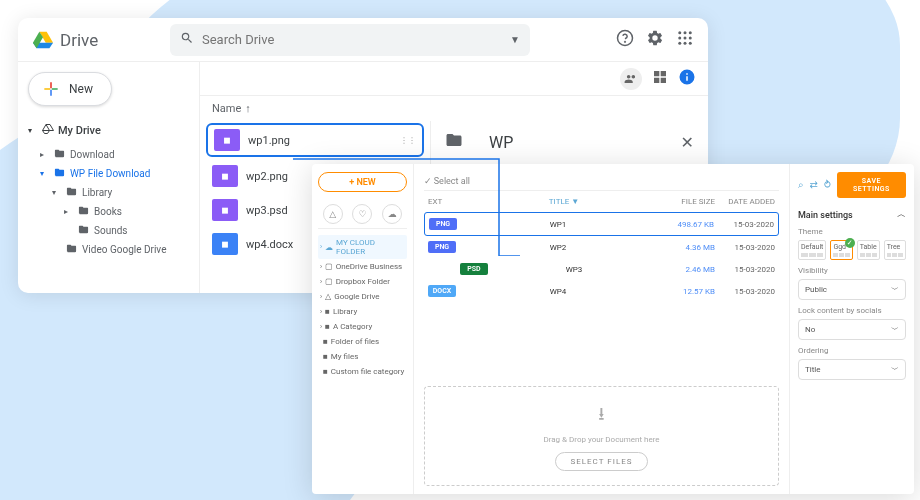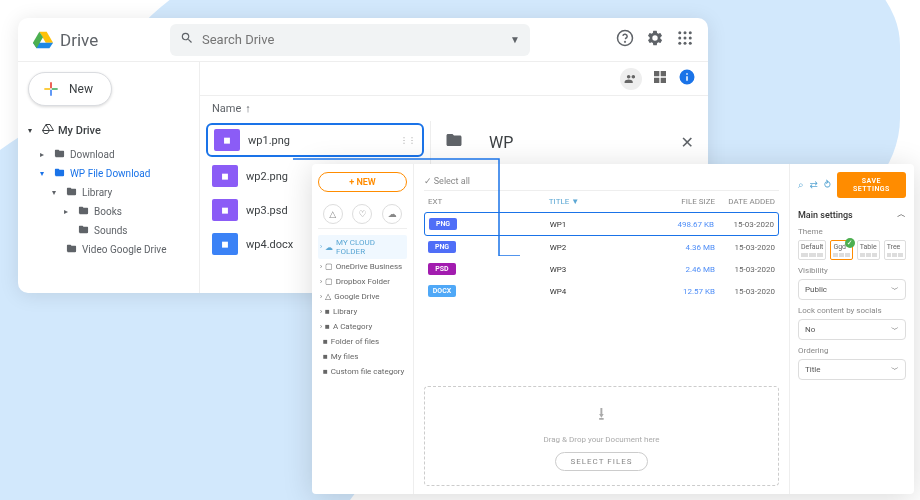--- a/index.html
+++ b/index.html
@@ -71,21 +71,21 @@
 .wp-selectall { color: #888; font-size: 9px; padding: 4px 0; border-bottom: 1px solid #eee; }
 .wp-table-head { display: flex; font-size: 8px; color: #888; padding: 6px 4px; text-align: left; }
 .wp-col-ext { width: 40px; }
 .wp-col-title { flex: 1; text-align: center; color: #5ba7d4; }
 .wp-col-size { width: 55px; text-align: right; }
 .wp-col-date { width: 60px; text-align: right; padding-left: 4px; }
 .wp-row { display: flex; align-items: center; padding: 5px 4px; font-size: 8px; }
 .wp-row.selected { border: 1.5px solid #1a73e8; border-radius: 3px; }
 .wp-badge { width: 28px; padding: 2px 0; text-align: center; border-radius: 2px; color: #fff; font-size: 7px; font-weight: 600; }
 .wp-badge.png { background: #4f6ef7; }
-.wp-badge.psd { background: #a21caf; }
+.wp-badge.psd { background: #15803d; margin-left: 32px; }
 .wp-badge.docx { background: #4fa8f7; }
 .wp-row-title { flex: 1; text-align: center; color: #333; }
 .wp-row-size { width: 55px; text-align: right; color: #4f8ef7; }
 .wp-row-date { width: 60px; text-align: right; color: #666; padding-left: 4px; }
 
 .wp-drop { margin-top: auto; border: 1px dashed #ccc; border-radius: 4px; padding: 14px; text-align: center; color: #aaa; }
 .wp-drop-icon { font-size: 18px; color: #aaa; margin-bottom: 4px; }
 .wp-drop-text { font-size: 8px; margin-bottom: 8px; }
 .wp-select-files { border: 1px solid #ccc; background: #fff; border-radius: 12px; padding: 4px 14px; font-size: 8px; color: #888; cursor: pointer; letter-spacing: 1px; }
 

